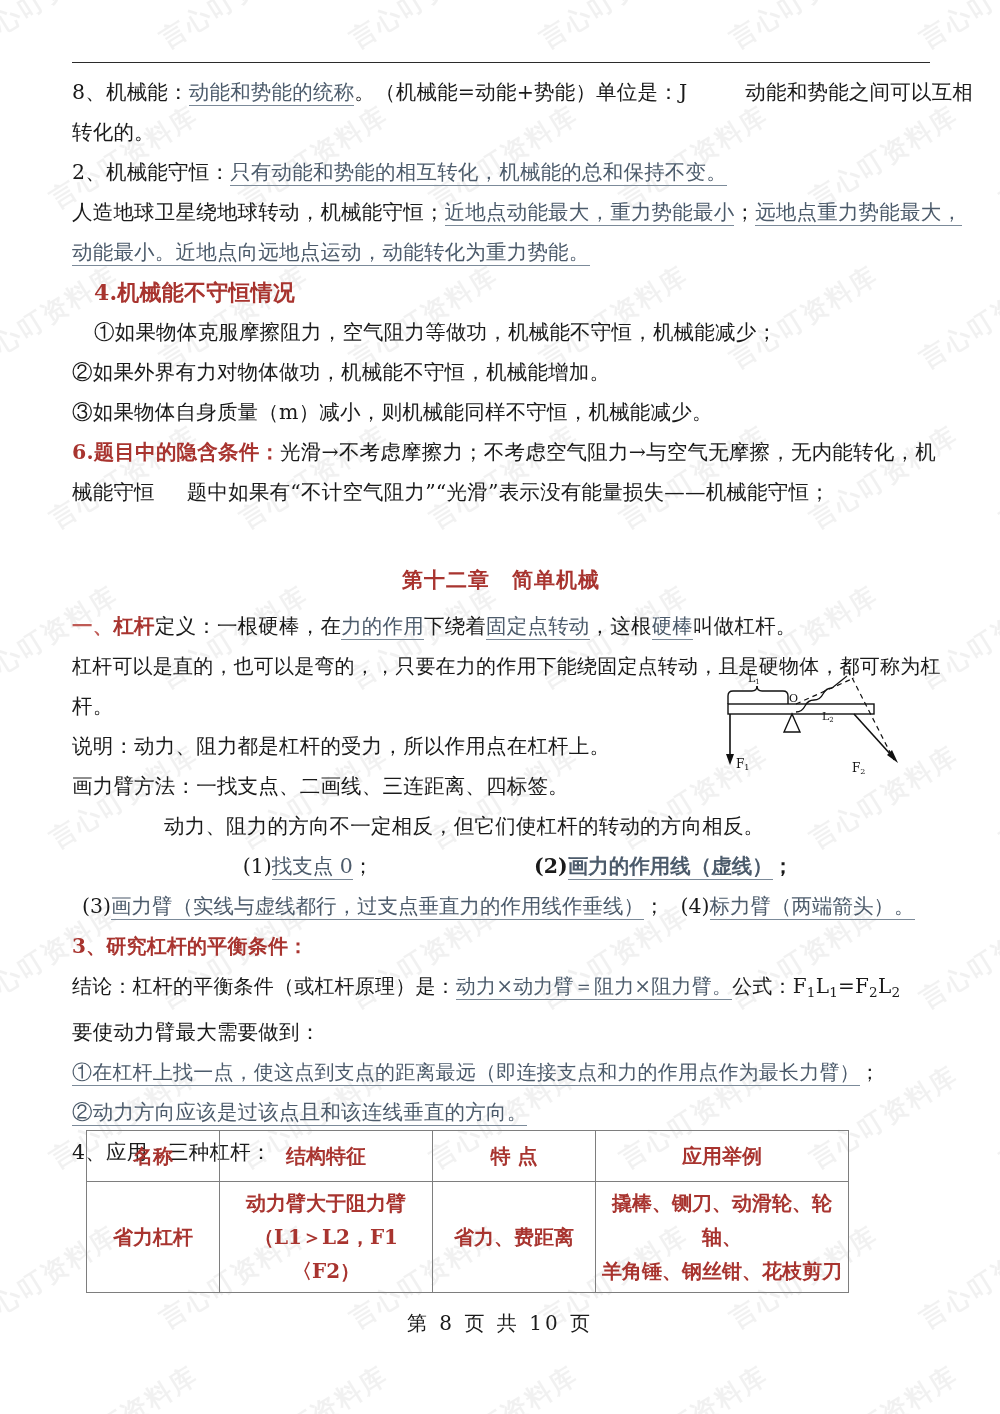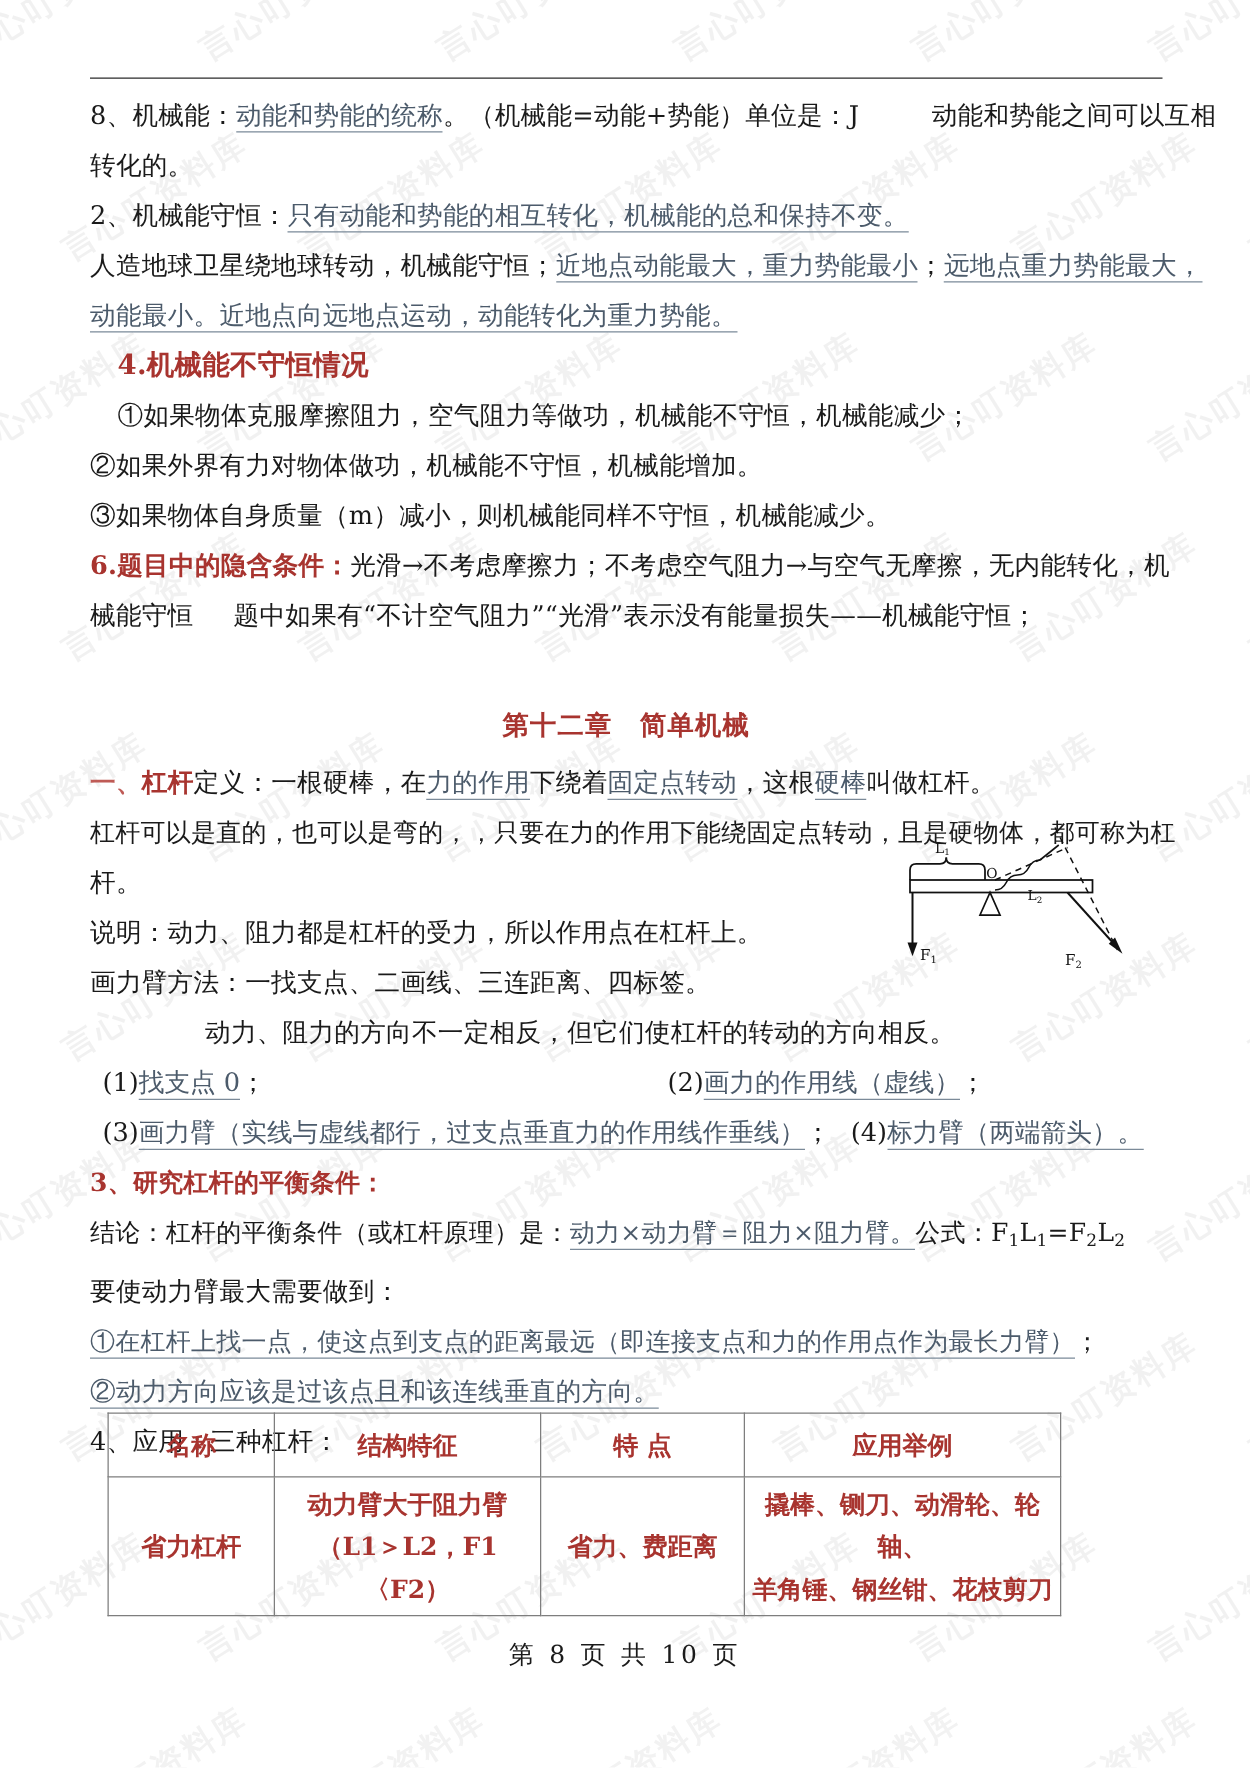--- a/index.html
+++ b/index.html
@@ -100,22 +100,22 @@
   .gap-md { height: 26px; }
 
   sub { font-size: 0.68em; vertical-align: -0.28em; }
 
   
   .steps-row {
     display: flex;
     font-size: 20.5px;
     line-height: 40px;
   }
-  .steps-row .col-a { width: 452px; padding-left: 10px; }
-  .steps-row .col-b { flex: 1; }
+  .steps-row .col-a { width: 452px; padding-left: 10px; text-align: center; }
+  .steps-row .col-b { flex: 1; font-weight: bold; }
   .steps-row2 { display: flex; font-size: 20.5px; line-height: 40px; }
   .steps-row2 .col-a { padding-left: 10px; }
   .steps-row2 .col-b { padding-left: 16px; }
 
   
   #lever-diagram {
     position: absolute;
     left: 706px;
     top: 660px;
     width: 240px;

